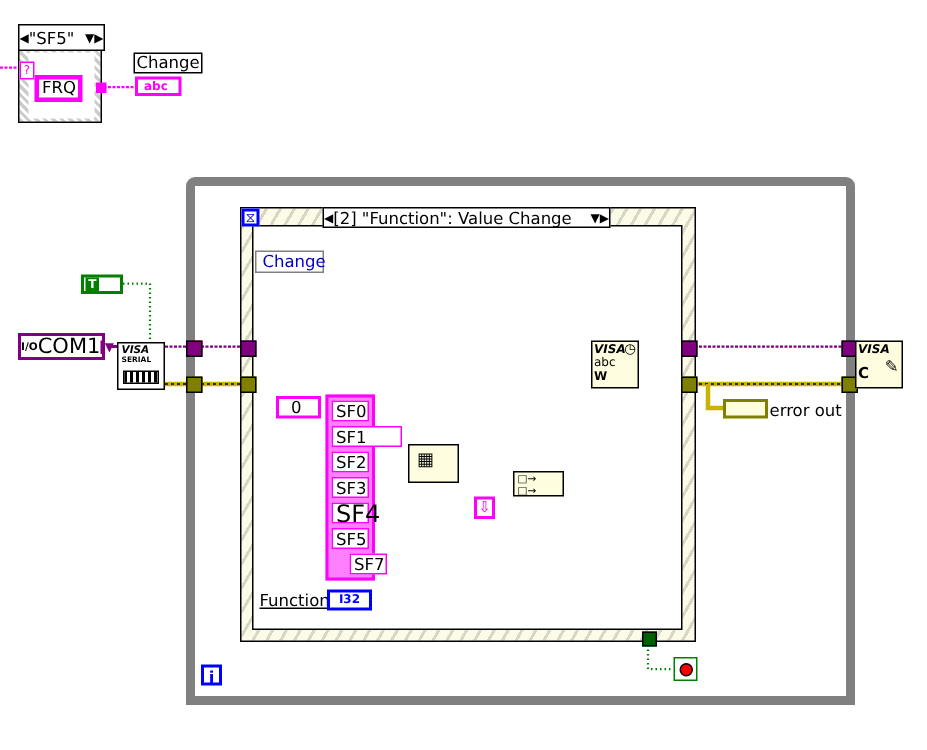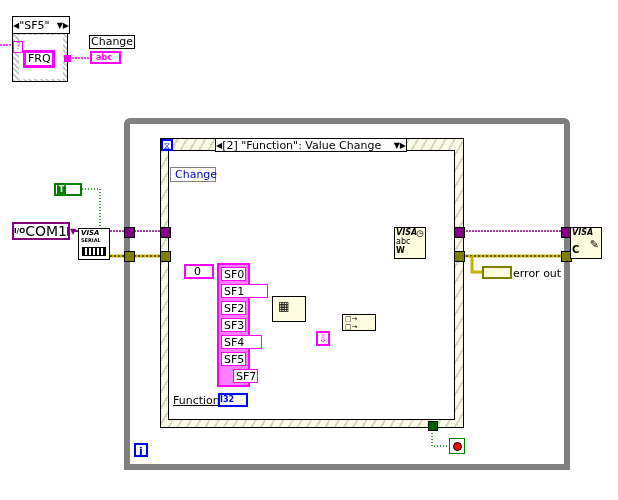--- a/index.html
+++ b/index.html
@@ -109,27 +109,27 @@
 <div class="abs" style="left:561px;top:251px;width:9px;height:9px;background:#808000;border:1px solid #000;"></div>
 
 <div class="abs" style="left:184px;top:264px;width:30px;height:15px;border:2px solid #ff00ff;background:#fff;box-sizing:border-box;font-size:11px;line-height:11px;padding-left:8px;">
   <span>0</span>
 </div>
 <div class="abs" style="left:217px;top:263px;width:33px;height:124px;border:2px solid #ff00ff;background:#ff80ff;box-sizing:border-box;">
   <div style="position:absolute;left:2px;top:2px;width:25px;height:14px;background:#fff;border:1px solid #ff00ff;font-size:11px;line-height:13px;padding-left:2px;box-sizing:border-box;">SF0</div>
   <div style="position:absolute;left:2px;top:19px;width:47px;height:14px;background:#fff;border:1px solid #ff00ff;font-size:11px;line-height:13px;padding-left:2px;box-sizing:border-box;">SF1</div>
   <div style="position:absolute;left:2px;top:36px;width:25px;height:14px;background:#fff;border:1px solid #ff00ff;font-size:11px;line-height:13px;padding-left:2px;box-sizing:border-box;">SF2</div>
   <div style="position:absolute;left:2px;top:53px;width:25px;height:14px;background:#fff;border:1px solid #ff00ff;font-size:11px;line-height:13px;padding-left:2px;box-sizing:border-box;">SF3</div>
-  <div style="position:absolute;left:2px;top:70px;width:41px;height:14px;background:#fff;border:1px solid #ff00ff;font-size:11px;line-height:13px;padding-left:2px;box-sizing:border-box;">SF4</div>
+  <div style="position:absolute;left:2px;top:70px;width:25px;height:14px;background:#fff;border:1px solid #ff00ff;font-size:16px;line-height:13px;padding-left:2px;box-sizing:border-box;">SF4</div>
   <div style="position:absolute;left:2px;top:87px;width:25px;height:14px;background:#fff;border:1px solid #ff00ff;font-size:11px;line-height:13px;padding-left:2px;box-sizing:border-box;">SF5</div>
   <div style="position:absolute;left:14px;top:104px;width:25px;height:14px;background:#fff;border:1px solid #ff00ff;font-size:11px;line-height:13px;padding-left:2px;box-sizing:border-box;">SF7</div>
 </div>
 
 <div class="lbl" style="left:173px;top:394px;text-decoration:underline;">Function</div>
-<div class="abs" style="left:218px;top:393px;width:30px;height:14px;border:2px solid #0000ff;background:#fff;box-sizing:border-box;font-size:8px;font-weight:bold;color:#0000ff;line-height:10px;">
+<div class="abs" style="left:218px;top:393px;width:30px;height:14px;border:2px solid #0000ff;background:#fff;box-sizing:border-box;font-size:8px;font-weight:bold;color:#0000ff;line-height:10px;text-align:center;">
   <span>I32</span>
 </div>
 
 <div class="node" style="left:272px;top:296px;width:34px;height:26px;">
   <span style="position:absolute;left:5px;top:2px;font-size:12px;">▦</span>
 </div>
 
 <div class="abs" style="left:316px;top:331px;width:14px;height:15px;border:2px solid #ff00ff;background:#fff;box-sizing:border-box;color:#ff00ff;font-size:10px;line-height:11px;text-align:center;">⇩</div>
 
 <div class="node" style="left:342px;top:314px;width:34px;height:17px;font-size:7px;line-height:8px;">

